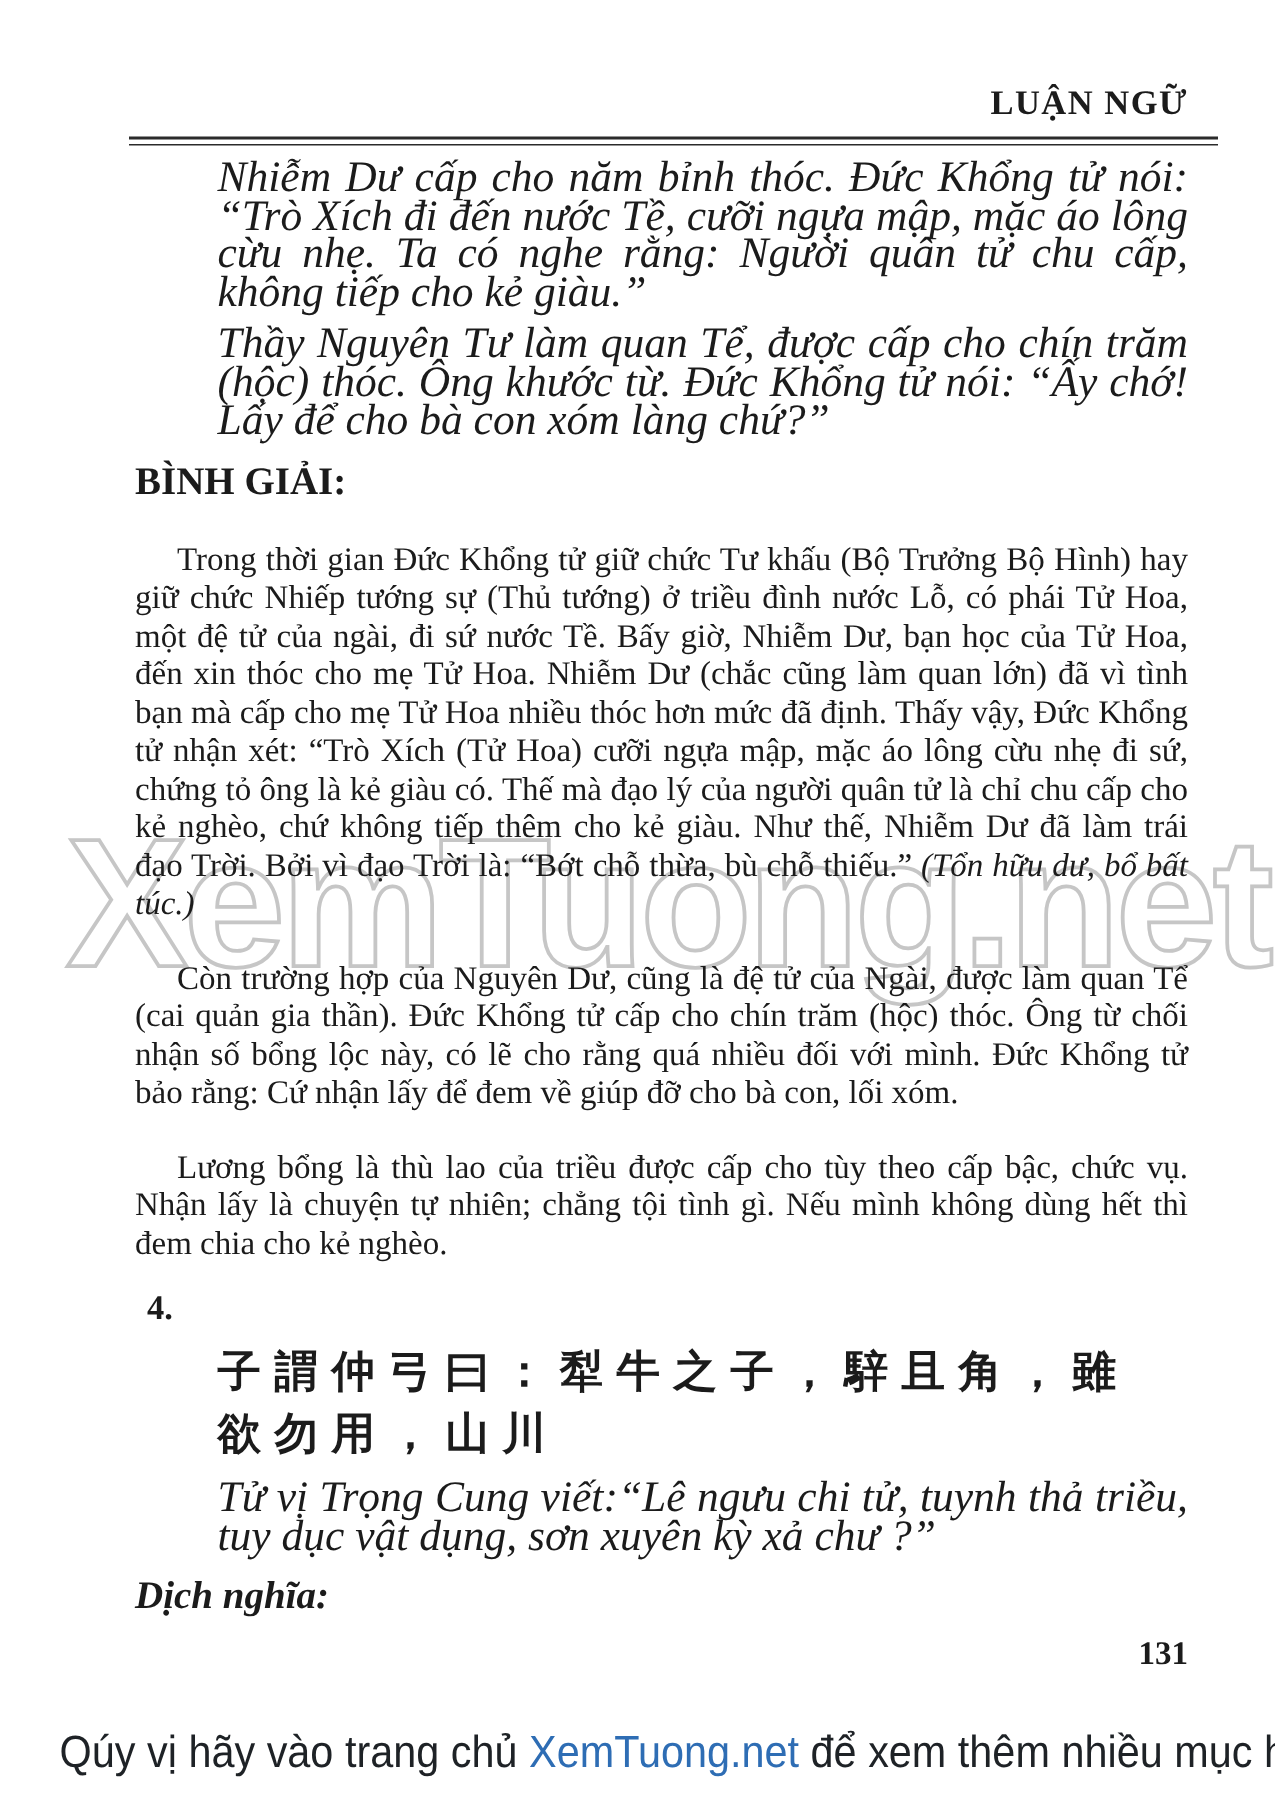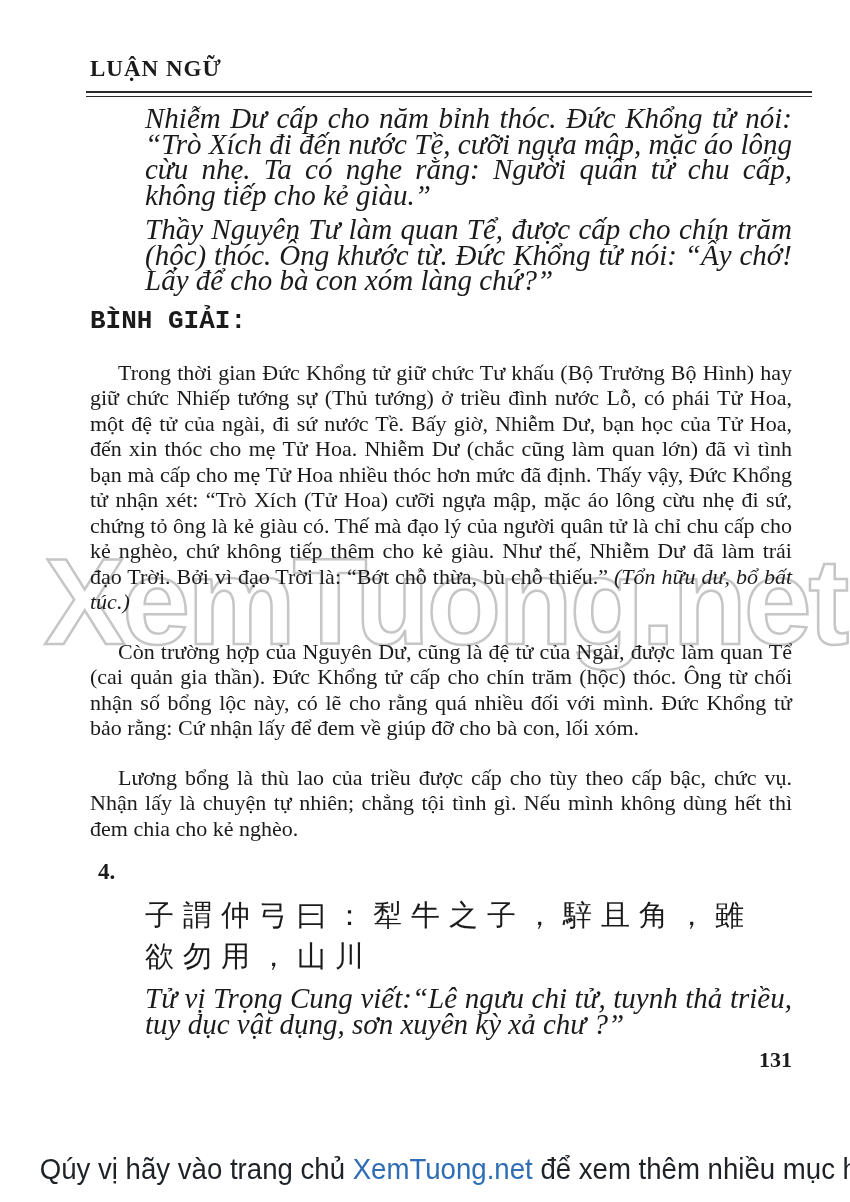--- a/index.html
+++ b/index.html
@@ -8,56 +8,57 @@
     width:850px;height:1202px;
     margin:0 auto;
     background:#ffffff;
     overflow:hidden;
     font-family:"Liberation Serif",serif;
     color:#1b1b1b;
   }
   .content{
     position:absolute;top:54px;left:90px;right:58px;z-index:1;
   }
-  .header-row{ }
+  .header-row{ text-align:right; }
   .header-title{
     font-size:23px;font-weight:bold;letter-spacing:1px;line-height:30px;
   }
   .double-rule{
     margin:7px -20px 0 -4px;
     height:3px;
     border-top:2px solid #2b2b2b;
     border-bottom:1px solid #2b2b2b;
   }
   .bquote{
     margin:9px 0 0 55px;
     font-style:italic;
     font-size:29px;line-height:25.5px;
     text-align:justify;
   }
   .heading{
     margin:12px 0 0 0;
-    font-size:26px;font-weight:bold;line-height:30px;font-family:Liberation Mono, monospace;
+    font-size:26px;font-weight:bold;line-height:30px;
   }
   .heading.italic{ font-style:italic; }
   p.body-par{
     margin:24px 0 0 0;
     font-size:22px;line-height:25.5px;
     text-align:justify;
     text-indent:28px;
   }
   .latin-quote{ font-style:italic; }
   .section-num{
     margin:18px 0 0 8px;
     font-size:23px;font-weight:bold;line-height:26px;
   }
   .chinese{
     margin:10px 16px 0 55px;
     font-size:29px;line-height:41px;letter-spacing:9px;
     text-align:left;
+    font-weight:bold;
   }
   .pagenum{
     margin:10px 0 0 0;
     text-align:right;
     font-size:22px;font-weight:bold;
   }
   .watermark{
     position:absolute;top:532px;left:44px;z-index:0;
     font-family:"Liberation Sans",sans-serif;
     font-weight:bold;
@@ -110,20 +111,21 @@
     <p class="body-par">Lương bổng là thù lao của triều được cấp cho tùy theo cấp bậc, chức vụ. Nhận lấy là chuyện tự nhiên; chẳng tội tình gì. Nếu mình không dùng hết thì đem chia cho kẻ nghèo.</p>
 
     <div class="section-num">4.</div>
 
     <div class="chinese">
       <div>子謂仲弓曰：犁牛之子，騂且角，雖欲勿用，山川</div>
     </div>
 
     <div class="bquote">Tử vị Trọng Cung viết:“Lê ngưu chi tử, tuynh thả triều, tuy dục vật dụng, sơn xuyên kỳ xả chư ?”</div>
 
+    <div class="heading italic">Dịch nghĩa:</div>
 
 
     <div class="pagenum">131</div>
 
   </div>
 
   <div class="footer">
     <span class="footer-inner"><span>Qúy vị hãy vào trang chủ </span><a class="footer-link">XemTuong.net</a><span> để xem thêm nhiều mục hay khác</span></span>
   </div>
 

